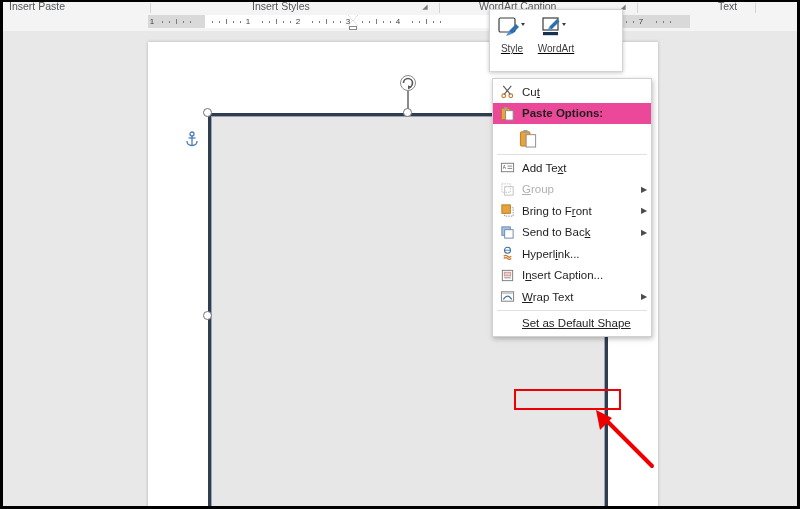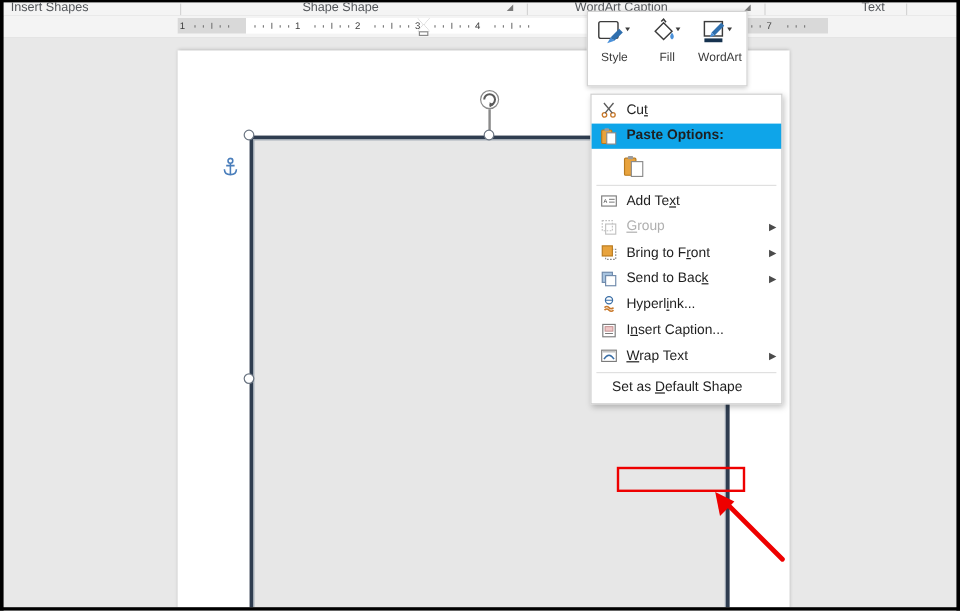--- a/index.html
+++ b/index.html
@@ -210,20 +210,21 @@
   
   .mini-toolbar {
     position: absolute;
     left: 489px; top: 9px;
     width: 132px; height: 61px;
     background: #ffffff;
     border: 1px solid #d3d3d3;
     box-shadow: 0 1px 4px rgba(0,0,0,0.22);
     z-index: 30;
     display: flex;
+    text-decoration: underline;
   }
   .mini-btn {
     width: 44px;
     height: 61px;
     display: flex;
     flex-direction: column;
     align-items: center;
     justify-content: flex-start;
     padding-top: 5px;
     box-sizing: border-box;
@@ -256,21 +257,21 @@
     position: relative;
     height: 21.5px;
     display: flex;
     align-items: center;
     font-size: 11.5px;
     color: #1f1f1f;
     padding-left: 0;
     cursor: default;
     white-space: nowrap;
   }
-  .ctx-item.highlight { background: #0ea5e9; font-weight: bold; }
+  .ctx-item.highlight { background: #ec4899; font-weight: bold; }
   .ctx-item.disabled { color: #b0b0b0; }
   .ctx-icon {
     width: 28px;
     min-width: 28px;
     height: 21.5px;
     display: flex;
     align-items: center;
     justify-content: center;
   }
   .ctx-label {
@@ -288,21 +289,21 @@
     height: 1px;
     background: #e0e0e0;
     margin: 2px 4px 2px 4px;
   }
   .paste-row {
     height: 28px;
     display: flex;
     align-items: center;
     padding-left: 26px;
   }
-  .ctx-item.noicon .ctx-label { padding-left: 17px; }
+  .ctx-item.noicon .ctx-label { padding-left: 29px; text-decoration: underline; }
 
   
   .red-box {
     position: absolute;
     left: 514px; top: 389px;
     width: 107px; height: 21px;
     border: 2.5px solid #ee0000;
     box-sizing: border-box;
     z-index: 40;
     pointer-events: none;
@@ -317,23 +318,23 @@
   }
 
   svg { display: block; }
 </style>
 </head>
 <body>
 
 <div id="app">
 
   <div class="ribbon-strip">
-    <div class="ribbon-group" style="left:6px;">Insert Shapes</div>
+    <div class="ribbon-group" style="left:6px;">Insert Paste</div>
     <div class="ribbon-sep" style="left:147px;"></div>
-    <div class="ribbon-group" style="left:249px;">Shape Shape</div>
+    <div class="ribbon-group" style="left:249px;">Insert Styles</div>
     <div class="ribbon-launcher" style="left:418px;">◢</div>
     <div class="ribbon-sep" style="left:436px;"></div>
     <div class="ribbon-group" style="left:476px;">WordArt Caption</div>
     <div class="ribbon-launcher" style="left:616px;">◢</div>
     <div class="ribbon-sep" style="left:634px;"></div>
     <div class="ribbon-group" style="left:667px;margin-left:48px;">Text</div>
     <div class="ribbon-sep" style="left:752px;"></div>
   </div>
 
   <div class="ruler-row">
@@ -432,31 +433,20 @@
         <svg width="30" height="26" viewBox="0 0 30 26">
           <rect x="2" y="3" width="16" height="14" rx="1.5" fill="#ffffff" stroke="#3c3c3c" stroke-width="1.2"></rect>
           <path d="M12 16 L19 9 L22 12 L15 19 Z" fill="#2f6fae"></path>
           <path d="M12 16 L9 21 L15 19 Z" fill="#4a90d9"></path>
           <path d="M24 8 l4 0 l-2 3 z" fill="#3c3c3c"></path>
         </svg>
       </div>
       <div class="caption">Style</div>
     </div>
 
-    <div class="mini-btn">
-      <div class="glyph">
-        <svg width="30" height="26" viewBox="0 0 30 26">
-          <path d="M5 11 L12 4 L19 11 L12 18 Z" fill="#ffffff" stroke="#3c3c3c" stroke-width="1.2"></path>
-          <path d="M10 3 L12 1 L14 3.5" fill="none" stroke="#3c3c3c" stroke-width="1.2"></path>
-          <path d="M19 12 q3 4 0 6 q-3 -2 0 -6" fill="#4a90d9"></path>
-          <path d="M22 8 l4 0 l-2 3 z" fill="#3c3c3c"></path>
-        </svg>
-      </div>
-      <div class="caption">Fill</div>
-    </div>
 
     <div class="mini-btn">
       <div class="glyph">
         <svg width="30" height="26" viewBox="0 0 30 26">
           <rect x="2" y="3" width="15" height="12" fill="#ffffff" stroke="#3c3c3c" stroke-width="1.2"></rect>
           <path d="M8 12 L16 4 L18.5 6.5 L10.5 14.5 Z" fill="#2f6fae"></path>
           <path d="M8 12 L6.5 16 L10.5 14.5 Z" fill="#4a90d9"></path>
           <rect x="2" y="17" width="15" height="3.2" fill="#16324f"></rect>
           <path d="M21 8 l4 0 l-2 3 z" fill="#3c3c3c"></path>
         </svg>

